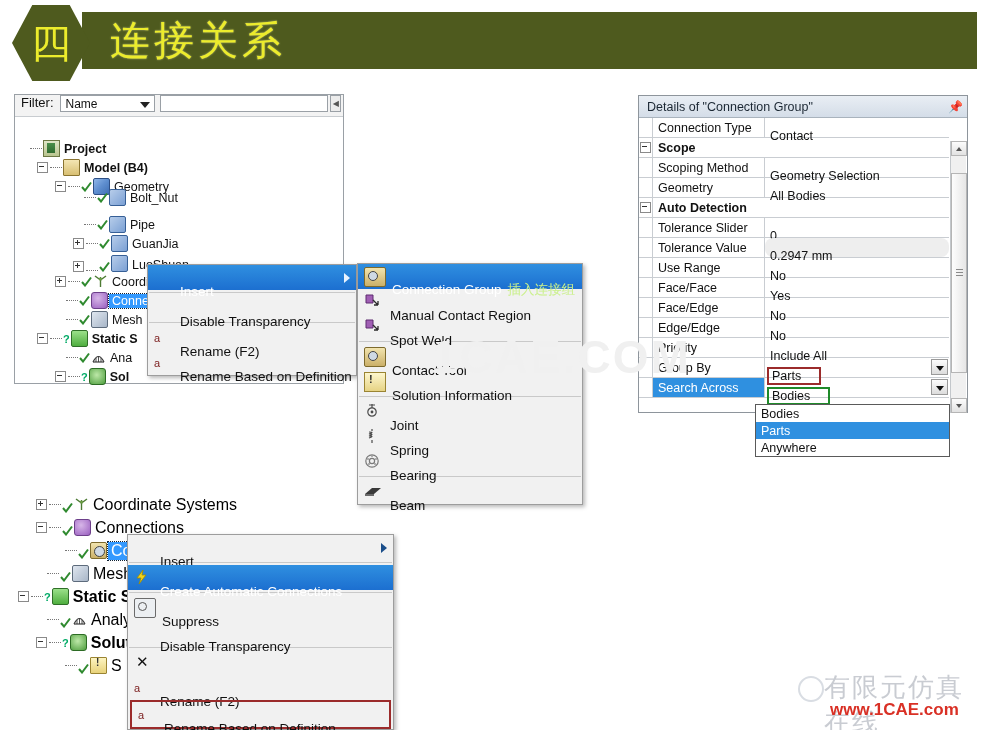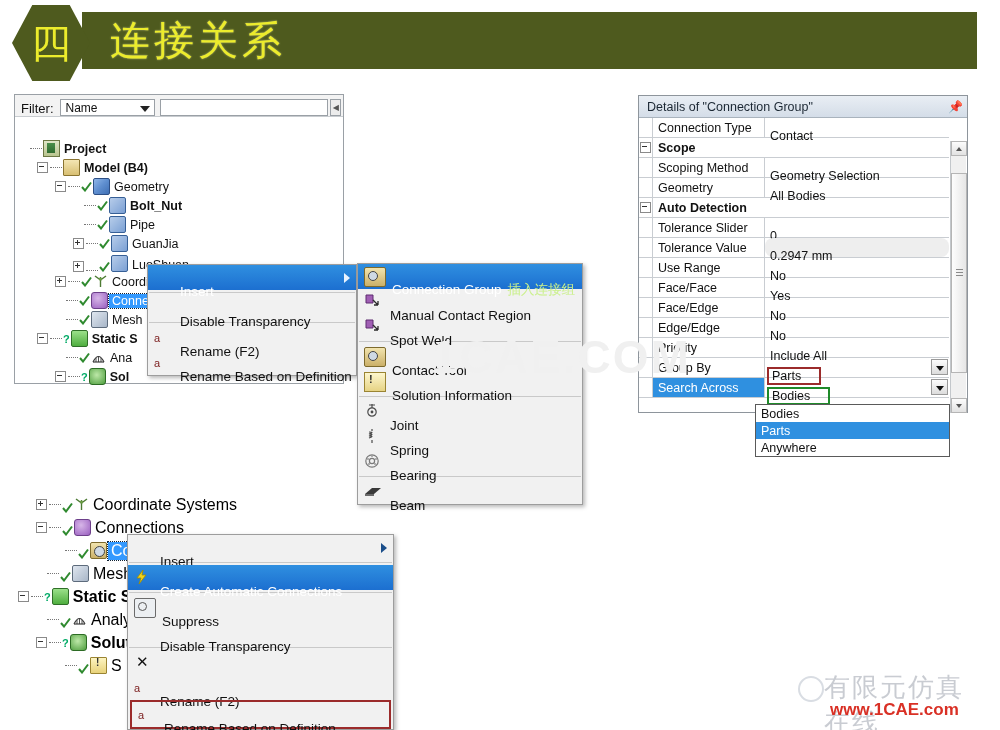--- a/index.html
+++ b/index.html
@@ -20,21 +20,21 @@
   #hdr-title{position:absolute;left:110px;top:14px;height:53px;display:flex;align-items:center;
     color:#ecec2c;font-size:40px;letter-spacing:4px;font-family:"DejaVu Sans",sans-serif;
     text-shadow:0 0 2px rgba(255,255,180,.6);}
 
   
   .panel{position:absolute;background:#fff;}
 
   
   #tree-panel{left:14px;top:94px;width:330px;height:290px;border:1px solid #9aa0a6;
     background:#fff;box-sizing:border-box;}
-  #filter-bar{height:22px;border-bottom:1px solid #c8ccd0;display:flex;align-items:flex-end;
+  #filter-bar{height:22px;border-bottom:1px solid #c8ccd0;display:flex;align-items:flex-start;
     background:#f3f3f3;padding:0 2px;box-sizing:border-box;}
   #filter-bar .lbl{font-size:13px;color:#111;padding:0 6px 0 4px;}
   .combo{height:17px;background:#fff;border:1px solid #9aa0a6;display:flex;align-items:center;
     font-size:12px;color:#111;padding:0 2px 0 5px;box-sizing:border-box;position:relative;}
   #filter-name{width:100px;}
   #filter-name .caret{position:absolute;right:4px;top:6px;
     border-left:5px solid transparent;border-right:5px solid transparent;border-top:6px solid #222;}
   #filter-text{width:168px;height:17px;background:#fff;border:1px solid #9aa0a6;margin-left:5px;box-sizing:border-box;}
   #filter-btn{width:11px;height:17px;margin-left:2px;border:1px solid #9aa0a6;background:#ececec;
     font-size:8px;color:#555;text-align:center;line-height:15px;box-sizing:border-box;}
@@ -183,21 +183,21 @@
       </div>
       <div class="tnode" style="left: 40px; top: 60px;">
         <span class="exp"></span>
         <span class="dotlead"></span>
         <span class="chk"><svg width="11" height="11" viewBox="0 0 11 11">
             <path d="M1 6 L4 9.5 L10 1.5" fill="none" stroke="#2f8a2f" stroke-width="2"></path>
           </svg></span>
         <span class="ico cube"></span>
         <span class="txt">Geometry</span>
       </div>
-      <div class="tnode" style="left: 58px; top: 79px; font-weight: bold;">
+      <div class="tnode" style="left: 58px; top: 71px;">
         <span class="dotlead" style="margin-left: 11px;"></span>
         <span class="chk"><svg width="11" height="11" viewBox="0 0 11 11">
             <path d="M1 6 L4 9.5 L10 1.5" fill="none" stroke="#2f8a2f" stroke-width="2"></path>
           </svg></span>
         <span class="ico cube2"></span>
         <span class="txt">Bolt_Nut</span>
       </div>
       <div class="tnode" style="left: 58px; top: 98px;">
         <span class="dotlead" style="margin-left: 11px;"></span>
         <span class="chk"><svg width="11" height="11" viewBox="0 0 11 11">

